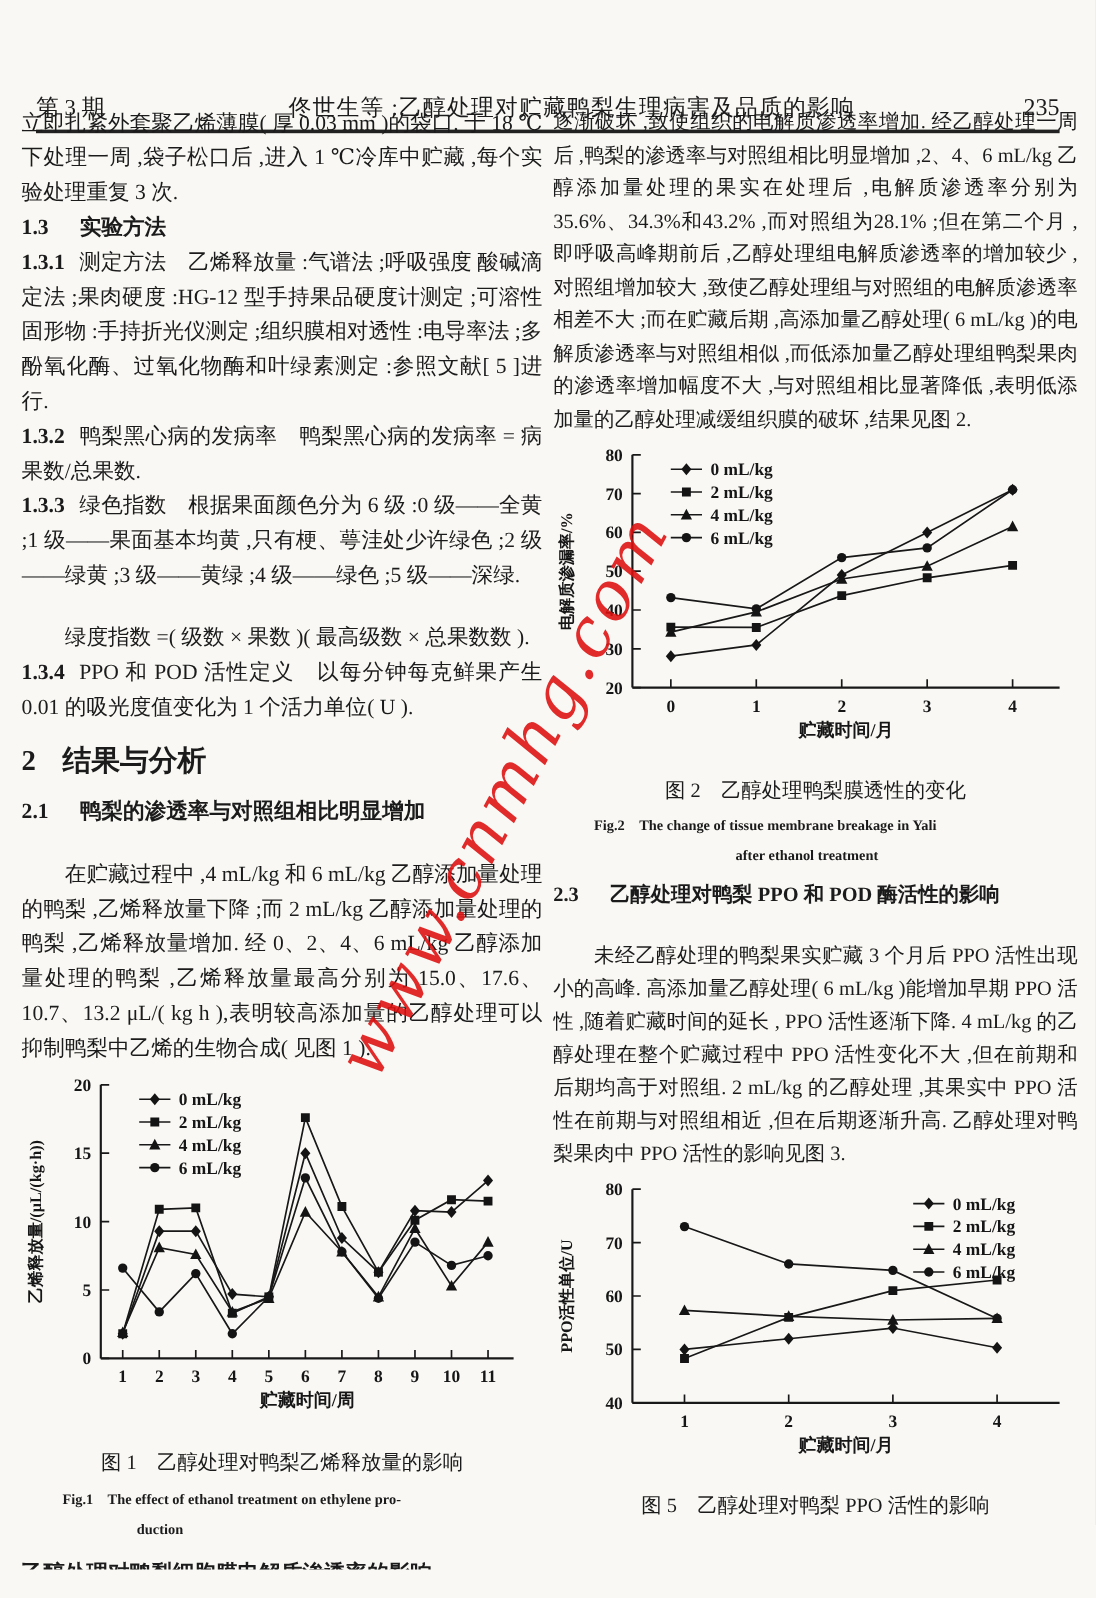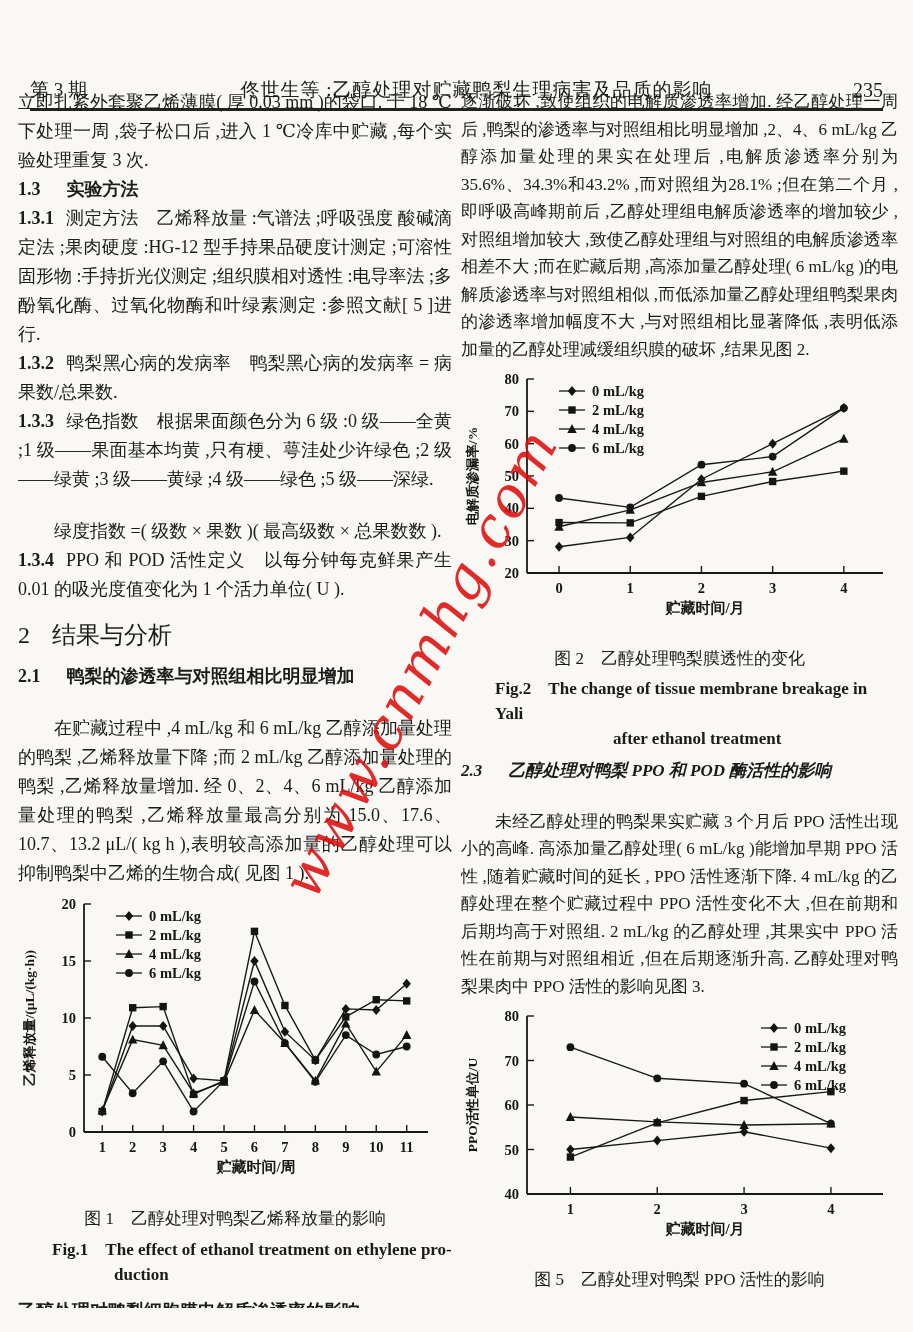--- a/index.html
+++ b/index.html
@@ -19,27 +19,27 @@
   .hdr .title{flex:1; text-align:center; letter-spacing:1px;}
   .hdr .pnum{width:120px; text-align:right; font-size:20px;}
   
   .col{position:absolute; top:88px; bottom:0; overflow:hidden; text-align:justify;}
   .col-left{left:18px; width:434px; font-size:18px; line-height:29px;}
   .col-right{left:461px; width:437px; font-size:17px; line-height:27.5px;}
   p{margin:0;}
   .indent{text-indent:2em;margin-top:23px;}
   .numhead b{margin-right:26px;}
   .bold-head{font-weight:700;}
-  .sec2{font-size:24px; font-weight:400; margin:14px 0 10px 0; line-height:34px;}
+  .sec2{font-size:24px; font-weight:700; margin:14px 0 10px 0; line-height:34px;}
   .sec2 .ht{margin-left:22px;}
   .gap-num b{margin-right:12px;}
   
   .figwrap{margin:6px 0 0 0;}
   .cap-cn{font-weight:400; text-align:center; font-size:17px; margin-top:15px;}
-  .cap-en{font-weight:700; font-size:17px; line-height:25px; margin-top:4px; text-align:left;}
+  .cap-en{font-weight:700; font-size:12px; line-height:25px; margin-top:4px; text-align:left;}
   .cap-en .l1{padding-left:34px;}
   .cap-en .l2{padding-left:96px;}
   .cap-en .l2b{padding-left:152px;}
   .clipline{height:11px; overflow:hidden; margin-top:10px; font-weight:700;}
   
   .wm{
     position:absolute; left:150px; top:630px; width:540px; text-align:center;
     transform:rotate(-62deg); transform-origin:center;
     font-size:56px; font-style:italic; letter-spacing:3px;
     font-family:"DejaVu Serif","Liberation Serif",serif;
@@ -259,21 +259,21 @@
           <circle cx="111" cy="79" r="3.9" fill="#141414"></circle>
           <text x="131" y="84" text-anchor="start" font-size="14.5" font-weight="600" fill="#161616">6 mL/kg</text>
         </svg></div>
 
     <div class="cap-cn">图 2　乙醇处理鸭梨膜透性的变化</div>
     <div class="cap-en">
       <div class="l1">Fig.2　The change of tissue membrane breakage in Yali</div>
       <div class="l2b">after ethanol treatment</div>
     </div>
 
-    <p class="numhead bold-head" style="margin-top:6px;font-style:italic;"><b>2.3</b><span>乙醇处理对鸭梨 PPO 和 POD 酶活性的影响</span></p>
+    <p class="numhead bold-head" style="margin-top:6px;"><b>2.3</b><span>乙醇处理对鸭梨 PPO 和 POD 酶活性的影响</span></p>
 
     <p class="indent">未经乙醇处理的鸭梨果实贮藏 3 个月后 PPO 活性出现小的高峰. 高添加量乙醇处理( 6 mL/kg )能增加早期 PPO 活性 ,随着贮藏时间的延长 , PPO 活性逐渐下降. 4 mL/kg 的乙醇处理在整个贮藏过程中 PPO 活性变化不大 ,但在前期和后期均高于对照组. 2 mL/kg 的乙醇处理 ,其果实中 PPO 活性在前期与对照组相近 ,但在后期逐渐升高. 乙醇处理对鸭梨果肉中 PPO 活性的影响见图 3.</p>
 
     <div class="figwrap chartbox"><svg width="436" height="236">
           <line x1="66" y1="10" x2="66" y2="188" stroke="#181818" stroke-width="1.8"></line>
           <line x1="66" y1="188" x2="422" y2="188" stroke="#181818" stroke-width="1.8"></line>
           <line x1="66" y1="188" x2="73" y2="188" stroke="#181818" stroke-width="1.4"></line>
           <text x="58" y="193" text-anchor="end" font-size="14.5" font-weight="600" fill="#161616">40</text>
           <line x1="66" y1="143.5" x2="73" y2="143.5" stroke="#181818" stroke-width="1.4"></line>
           <text x="58" y="148.5" text-anchor="end" font-size="14.5" font-weight="600" fill="#161616">50</text>

